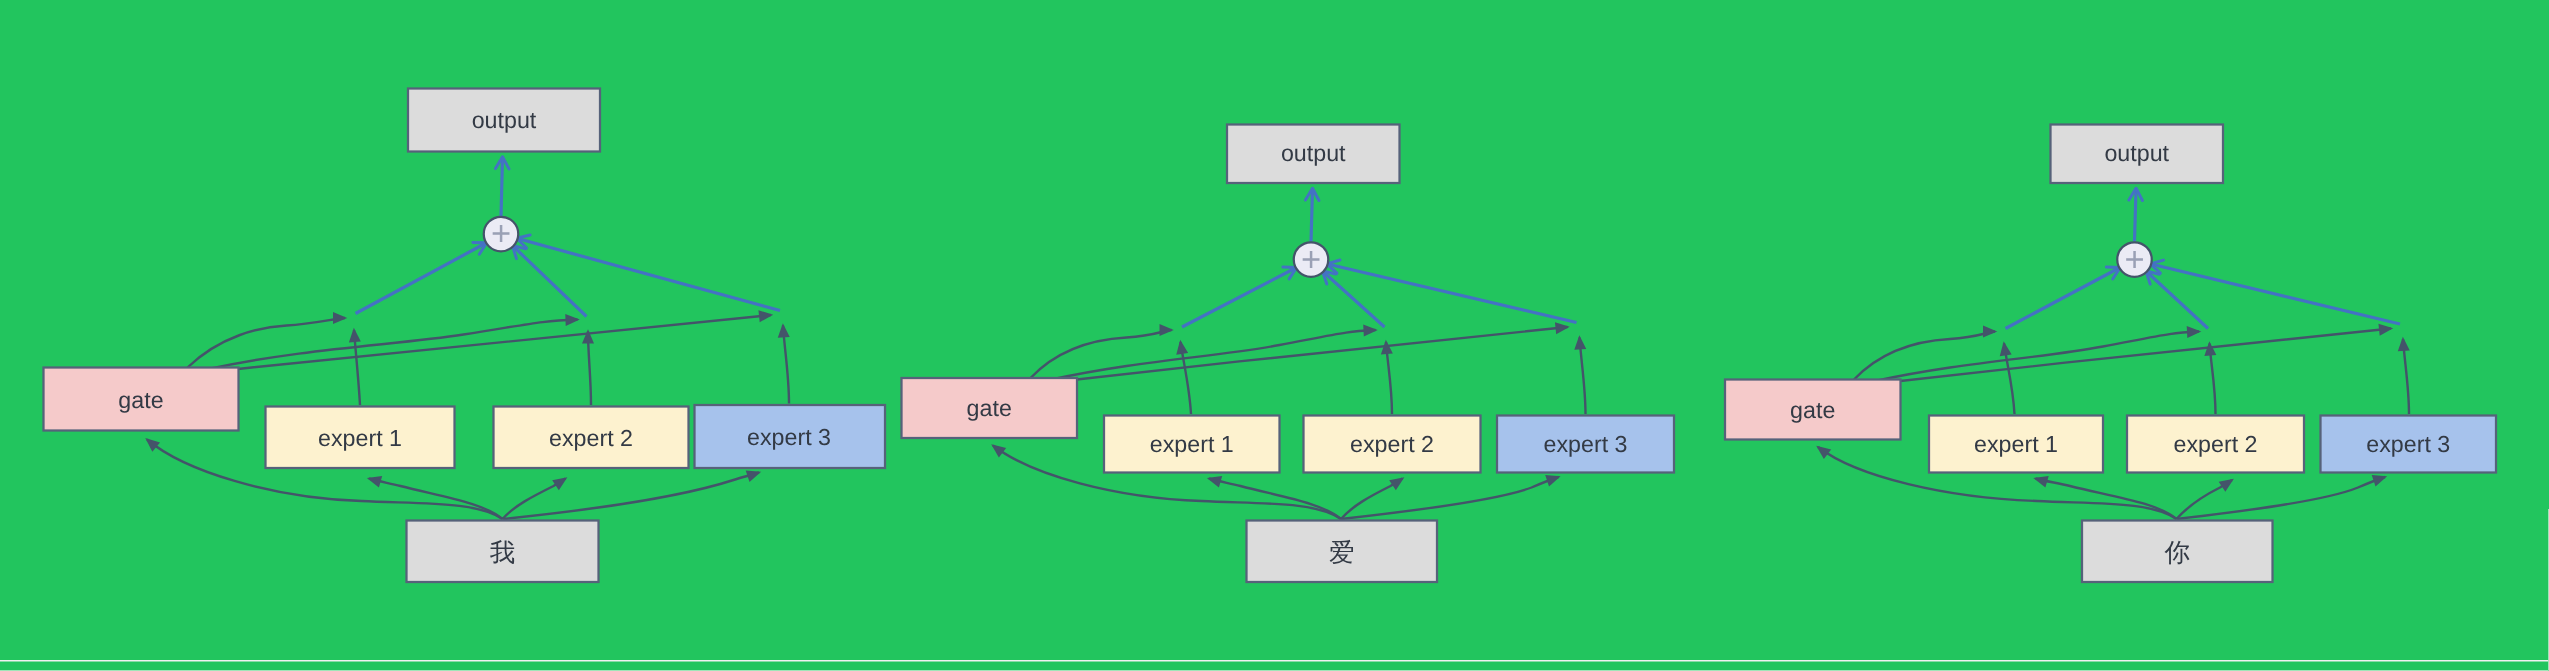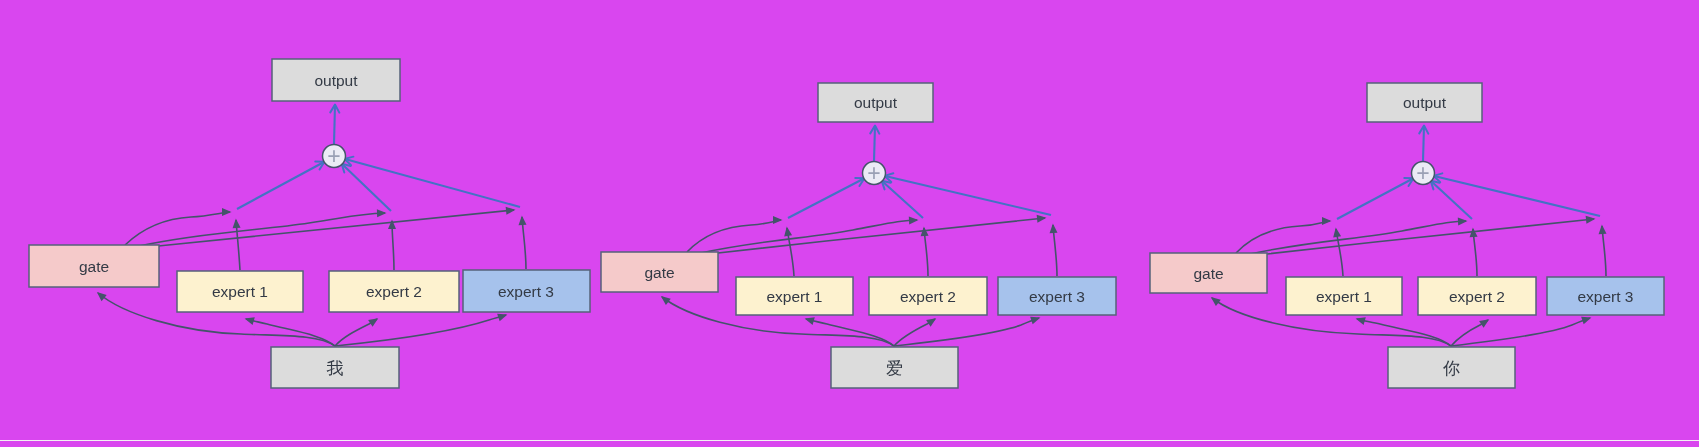--- a/index.html
+++ b/index.html
@@ -10,21 +10,21 @@
     --gate-fill:#f5caca;
     --expert-yellow:#fdf2cf;
     --expert-blue:#a6c2ec;
     --sum-fill:#ebebf5;
     --plus:#9aa0b5;
     --text:#333a45;
     --rule:#f1f1f1;
   }
   html,body{margin:0;padding:0;background:#fff;}
   #canvas{
-    position:relative;width:1699px;height:447px;background:#d946ef;
+    position:relative;width:1699px;height:447px;background:#22c55e;
     overflow:hidden;font-family:"Liberation Sans","DejaVu Sans",sans-serif;
   }
   .panel{position:absolute;top:0;width:575px;height:447px;}
   .panel svg{display:block;width:575px;height:447px;}
   #panel-1{left:24px;}
   #panel-2{left:596px;}
   #panel-3{left:1145px;}
   .box{stroke:var(--border);stroke-width:1.5;}
   .fill-gray{fill:var(--box-gray);}
   .fill-gate{fill:var(--gate-fill);}

